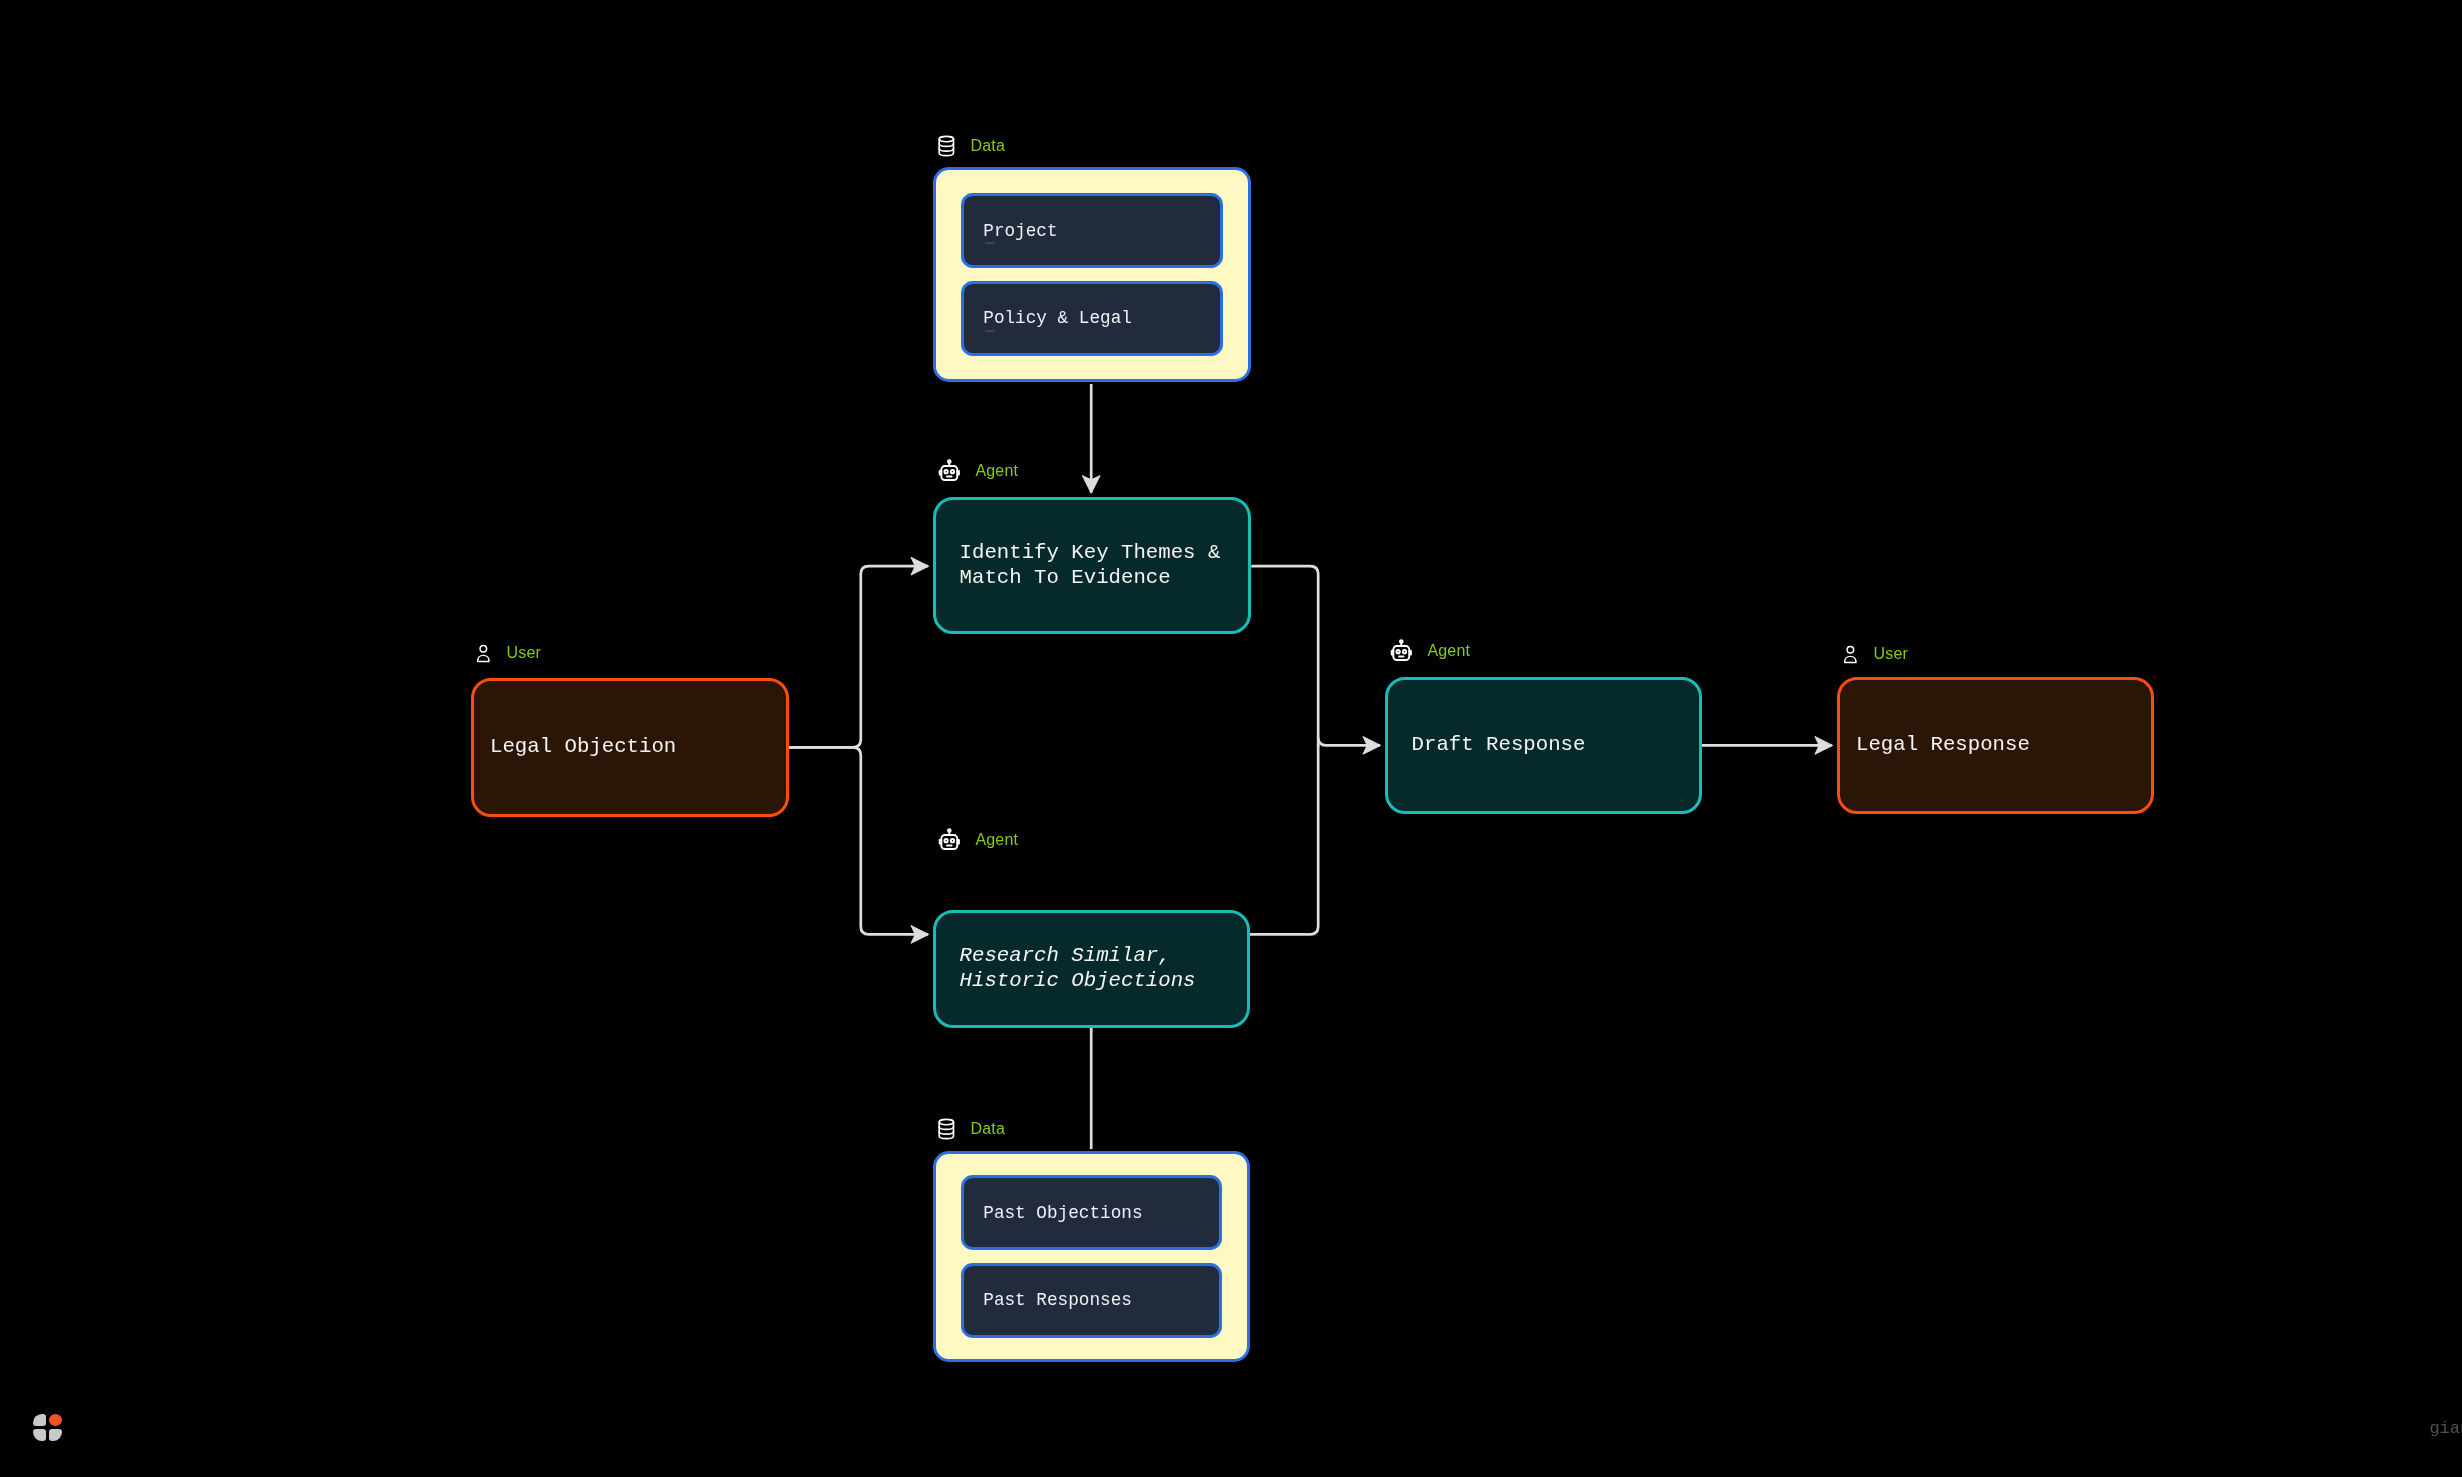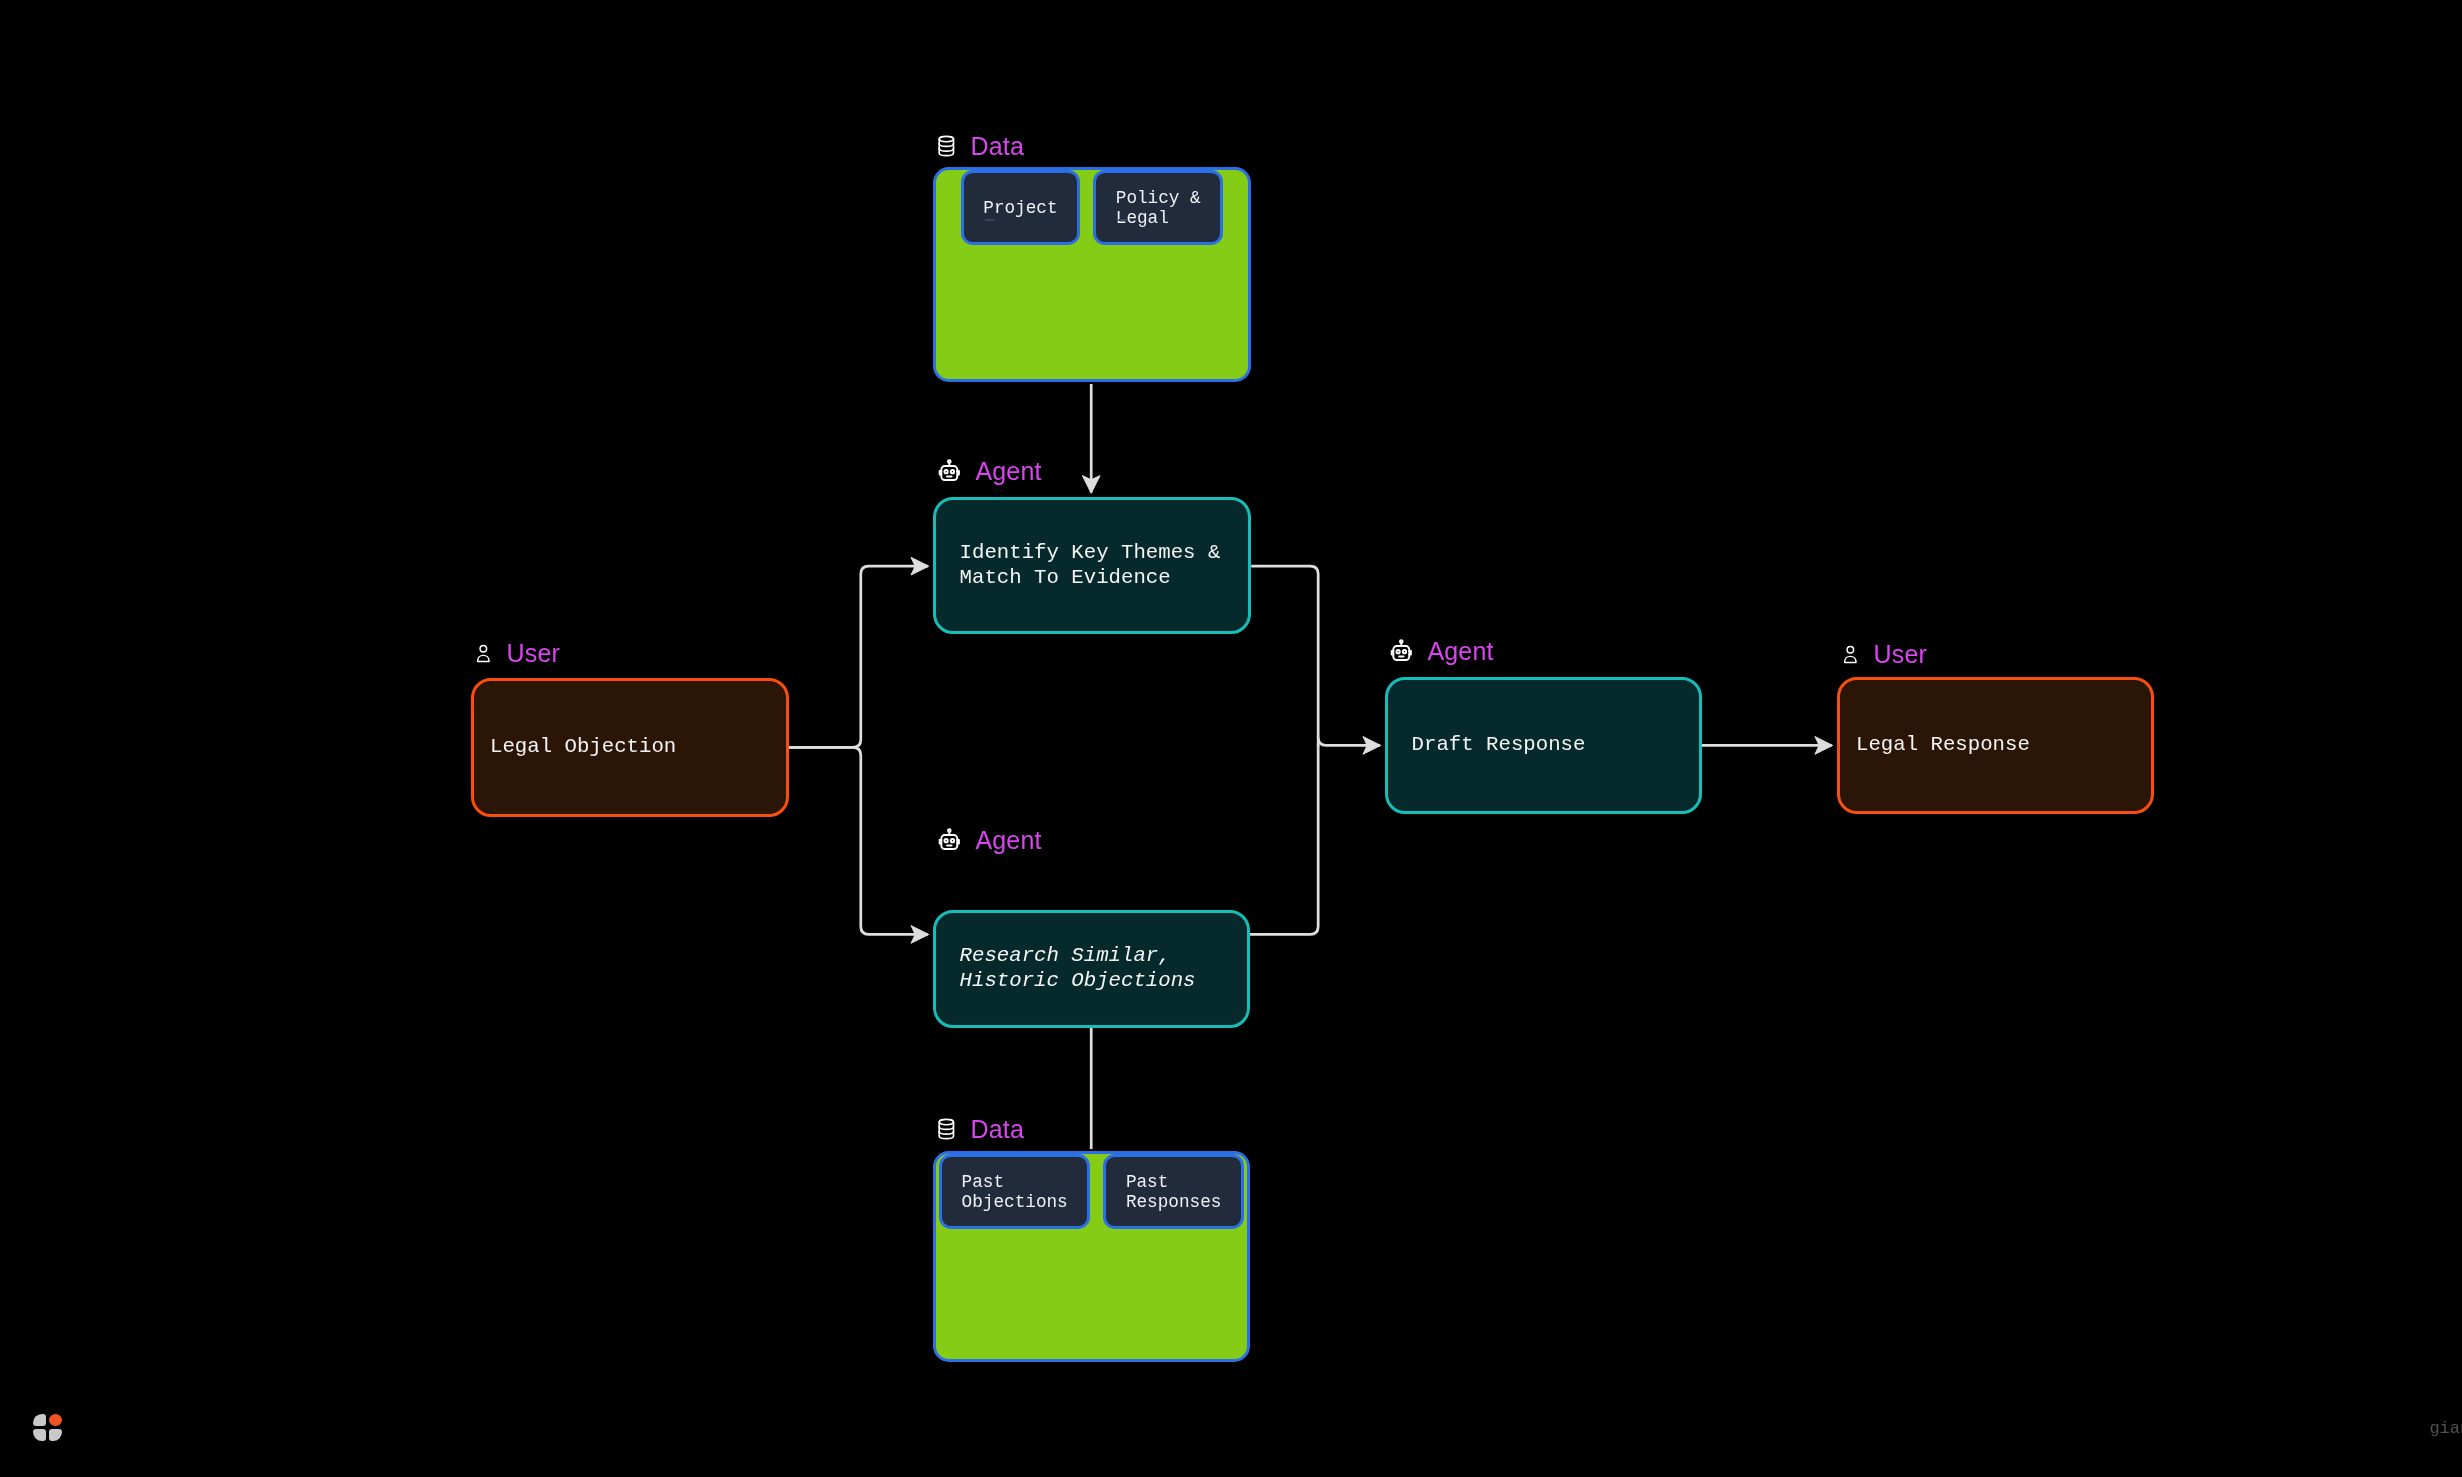--- a/index.html
+++ b/index.html
@@ -23,23 +23,23 @@
   }
 
   
   .label-row {
     position: absolute;
     display: flex;
     align-items: center;
     gap: 13.8px;
     height: 26.6px;
     font-family: "Liberation Sans", sans-serif;
-    font-size: 25px;
+    font-size: 16px;
     font-weight: 500;
-    color: #d946ef;
+    color: #84cc16;
     letter-spacing: 0.2px;
   }
   .label-row svg { display: block; }
 
   
   .node {
     position: absolute;
     box-sizing: border-box;
     border-radius: 20px;
     display: flex;
@@ -60,24 +60,25 @@
   }
   .node__text {
     white-space: pre-line;
     line-height: 1.2;
   }
 
   
   .group {
     position: absolute;
     box-sizing: border-box;
-    background: #84cc16;
+    background: #fef9c3;
     border: 3.4px solid #2b6fe8;
     border-radius: 15.8px;
     display: flex;
+    flex-direction: column;
     justify-content: center;
     gap: 12.8px;
     padding: 0 24.6px;
   }
   .group__item {
     position: relative;
     box-sizing: border-box;
     height: 75px;
     background: #212b3b;
     border: 3px solid #2b6fe8;

